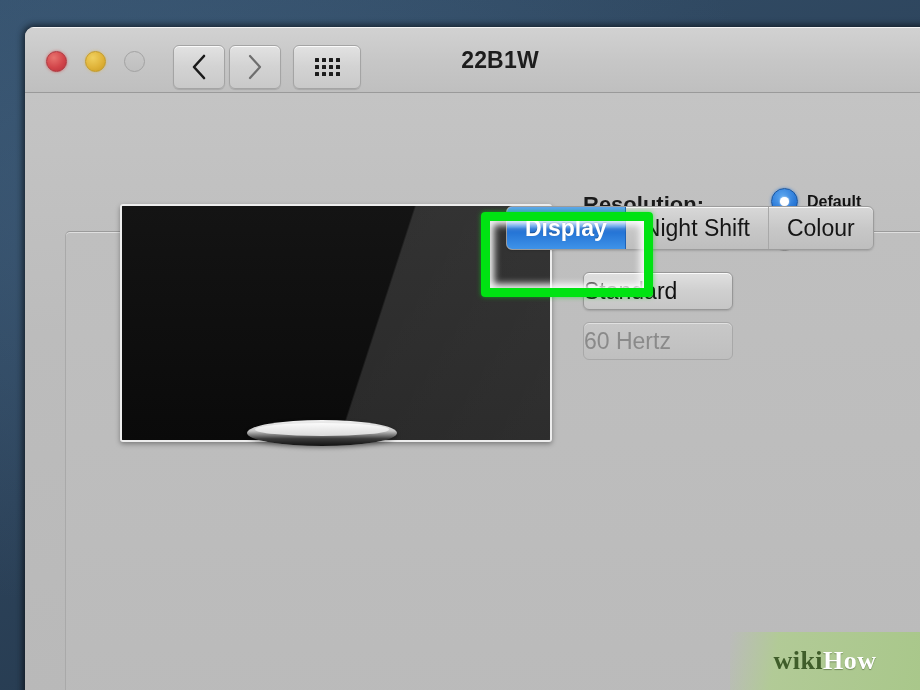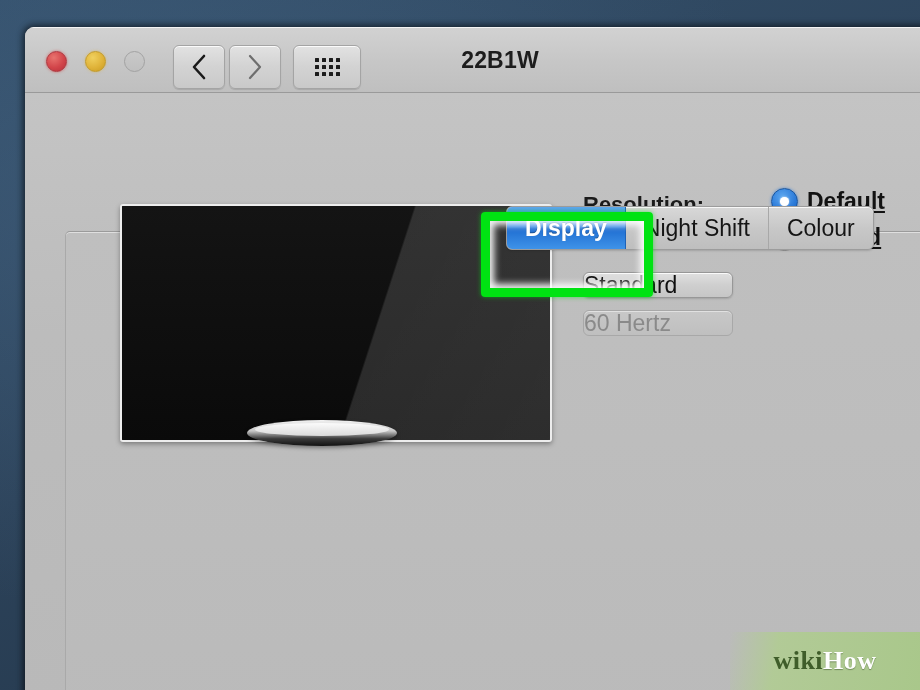--- a/index.html
+++ b/index.html
@@ -255,26 +255,26 @@
     width:9px; height:9px; border-radius:50%;
     background:#ffffff; display:block;
     box-shadow:0 0 2px rgba(255,255,255,.9);
   }
   .radio.off {
     background:linear-gradient(180deg,#e4e4e4 0%, #cfcfcf 100%);
     border:1px solid #8f8f8f;
     box-shadow: inset 0 1px 1px rgba(255,255,255,.8);
   }
   .radio-text {
-    font-size:23px; font-weight:bold; color:#121212;text-decoration:underline;
+    font-size:16px; font-weight:bold; color:#121212;text-decoration:underline;
   }
 
   .popup {
     display:inline-flex; align-items:center;
-    height:26px;
+    height:38px;
     min-width:150px;
     padding:0 0;
     border:1px solid #979797;
     border-radius:6px;
     background:linear-gradient(180deg,#e0e0e0 0%, #cfcfcf 50%, #c6c6c6 100%);
     box-shadow: inset 0 1px 0 rgba(255,255,255,.85), 0 1px 2px rgba(0,0,0,.15);
     font-size:23px; color:#101010;
   }
   .popup.disabled {
     background:linear-gradient(180deg,#c8c8c8 0%, #bfbfbf 100%);

